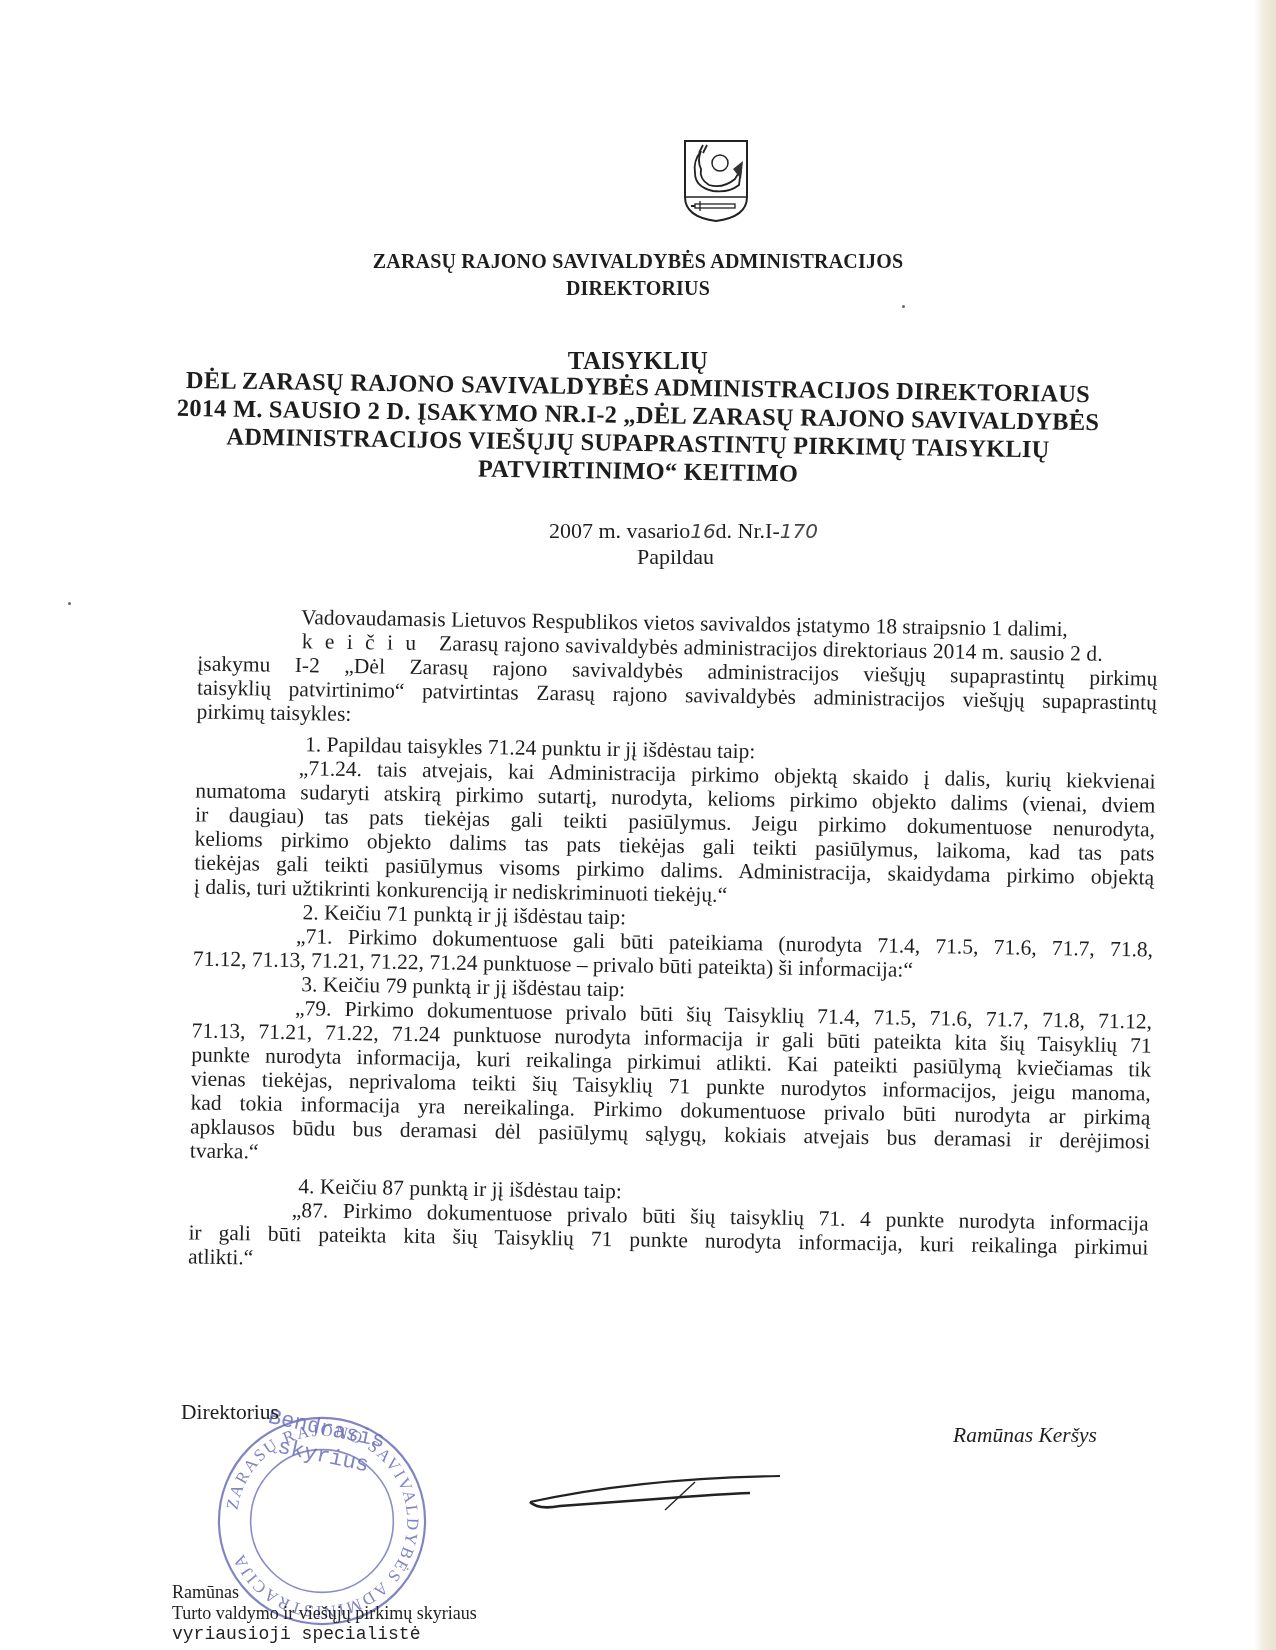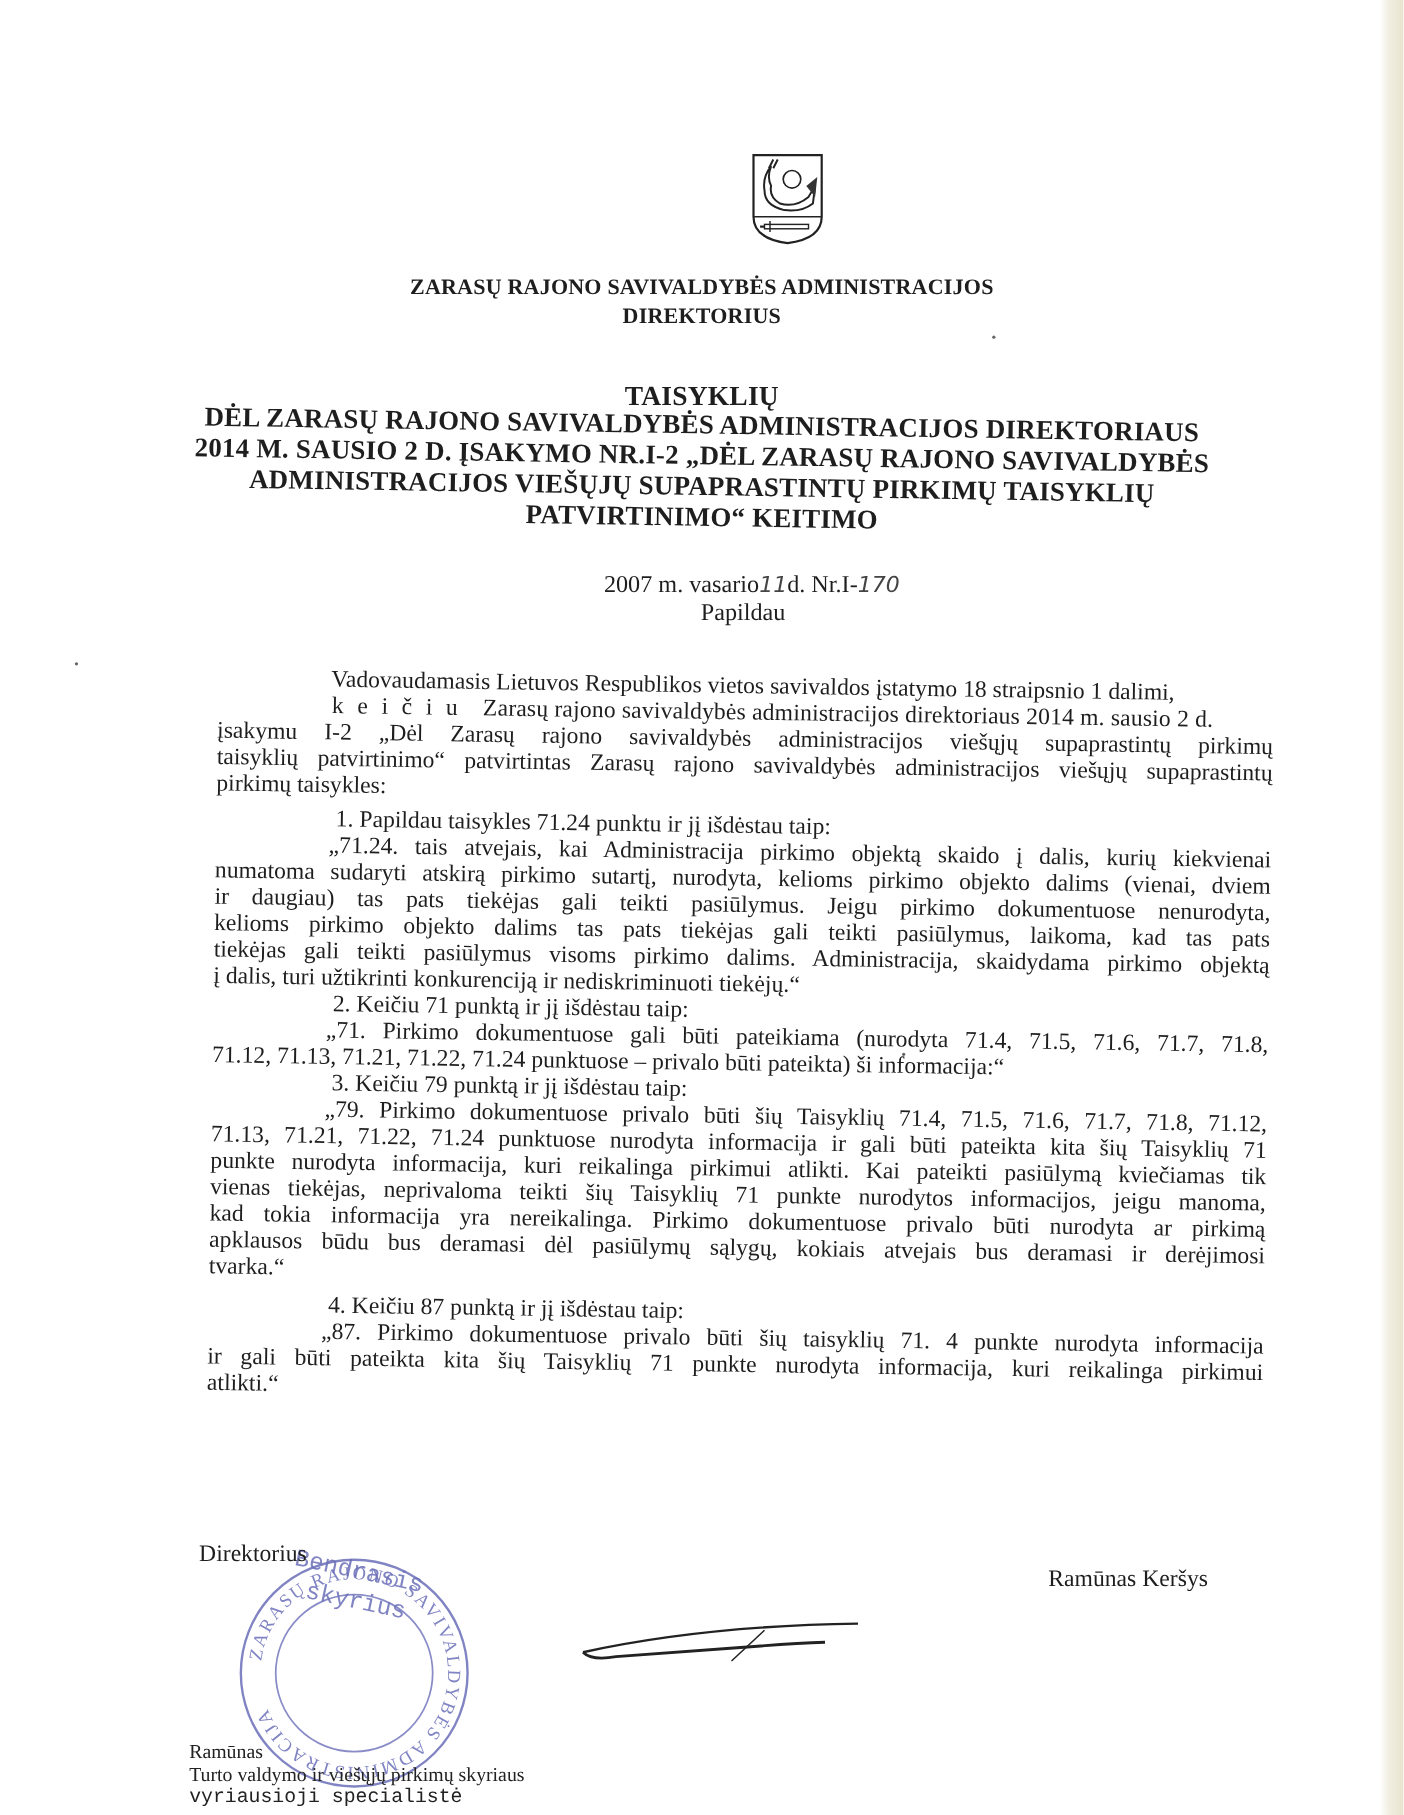--- a/index.html
+++ b/index.html
@@ -60,21 +60,21 @@
 <div class="abs head1" style="top:250px;">ZARASŲ RAJONO SAVIVALDYBĖS ADMINISTRACIJOS</div>
 <div class="abs head1" style="top:277px;">DIREKTORIUS</div>
 
 <div class="abs head1" style="top:347px;font-size:25px;">TAISYKLIŲ</div>
 <div class="abs head1" style="top:373px;font-size:24.5px;transform:rotate(0.9deg);">DĖL ZARASŲ RAJONO SAVIVALDYBĖS ADMINISTRACIJOS DIREKTORIAUS</div>
 <div class="abs head1" style="top:401px;font-size:24.5px;transform:rotate(0.9deg);">2014 M. SAUSIO 2 D. ĮSAKYMO NR.I-2 „DĖL ZARASŲ RAJONO SAVIVALDYBĖS</div>
 <div class="abs head1" style="top:429px;font-size:24.5px;transform:rotate(0.9deg);">ADMINISTRACIJOS VIEŠŲJŲ SUPAPRASTINTŲ PIRKIMŲ TAISYKLIŲ</div>
 <div class="abs head1" style="top:457px;font-size:24.5px;transform:rotate(0.9deg);">PATVIRTINIMO“ KEITIMO</div>
 
 <div class="abs" style="left:549px;top:518px;font-size:22px;">
-  <span>2007 m. vasario</span><span class="handwritten">11</span><span>d. Nr.I-</span><span class="handwritten">170</span>
+  <span>2007 m. vasario</span><span class="handwritten">16</span><span>d. Nr.I-</span><span class="handwritten">170</span>
 </div>
 <div class="abs" style="left:637px;top:544px;font-size:22px;">Papildau</div>
 
 <div style="position:absolute;left:0;top:0;width:1276px;height:1650px;transform:rotate(0.9deg);transform-origin:670px 950px;">
 
   <div class="line ind1 last" style="top:611px;">Vadovaudamasis Lietuvos Respublikos vietos savivaldos įstatymo 18 straipsnio 1 dalimi,</div>
   <div class="abs" style="left:297px;top:635px;font-size:21.5px;">
     <span class="spaced">k e i č i u</span>
     <span style="margin-left:14px;letter-spacing:0.15px;">Zarasų rajono savivaldybės administracijos direktoriaus 2014 m. sausio 2 d.</span>
   </div>
@@ -121,21 +121,21 @@
 </svg>
 <div class="abs" style="left:267px;top:1417px;font-size:22px;color:#6b6fb8;font-family:'Liberation Mono',monospace;transform:rotate(12deg);opacity:0.85;">Bendrasis</div>
 <div class="abs" style="left:277px;top:1444px;font-size:22px;color:#6b6fb8;font-family:'Liberation Mono',monospace;transform:rotate(12deg);opacity:0.85;">skyrius</div>
 
 <div class="abs" style="left:181px;top:1400px;font-size:21.5px;">Direktorius</div>
 <svg class="signature" viewBox="0 0 300 70">
   <path d="M10 42 Q120 18 260 16" fill="none" stroke="#222" stroke-width="2.2"></path>
   <path d="M145 50 L175 22" fill="none" stroke="#222" stroke-width="1.4"></path>
   <path d="M10 42 Q18 50 40 46 L150 38 Q200 34 230 33" fill="none" stroke="#222" stroke-width="2.6"></path>
 </svg>
-<div class="abs" style="left:953px;top:1423px;font-size:21.5px;">Ramūnas Keršys</div>
+<div class="abs" style="left:953px;top:1423px;font-size:21.5px;font-style:italic;">Ramūnas Keršys</div>
 
 <div class="abs footer-txt" style="left:172px;top:1582px;">Ramūnas</div>
 <div class="abs footer-txt" style="left:172px;top:1603px;font-family:Liberation Serif, serif;">Turto valdymo ir viešųjų pirkimų skyriaus</div>
 <div class="abs footer-txt" style="left:172px;top:1624px;font-family:Liberation Mono, monospace;">vyriausioji specialistė</div>
 
 <div class="dot" style="left:68px;top:602px;"></div>
 <div class="dot" style="left:902px;top:305px;"></div>
 <div class="dot" style="left:820px;top:957px;"></div>
 
 </body></html>

